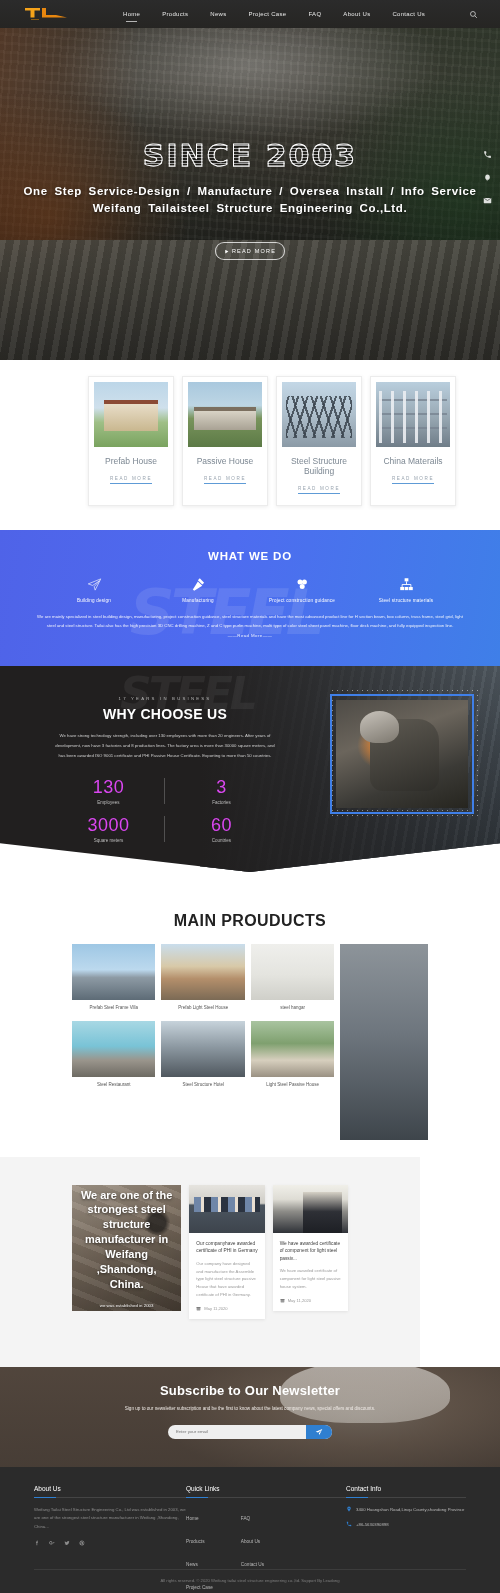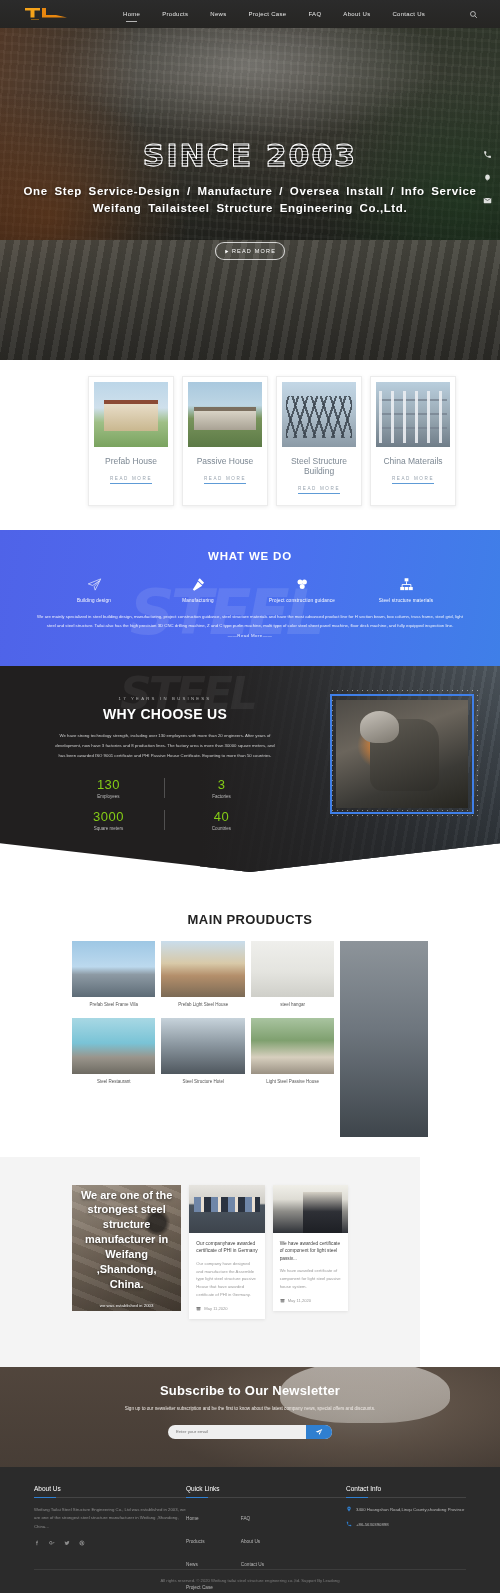--- a/index.html
+++ b/index.html
@@ -185,21 +185,21 @@
   .why-p {
     margin-top:9px; color:#cfcfcf; font-size:4.3px; line-height:2.3;
     text-align:center;
   }
   .stats { display:flex; flex-wrap:wrap; margin-top:11px; }
   .stat { width:50%; text-align:center; padding:5px 0; position:relative; }
   .stat:nth-child(odd)::after {
     content:""; position:absolute; right:0; top:6px; bottom:6px; width:1px;
     background:rgba(255,255,255,.22);
   }
-  .stat .num { color:#84cc16; font-size:13px; font-weight:400; letter-spacing:.5px; }
+  .stat .num { color:#d946ef; font-size:18px; font-weight:400; letter-spacing:.5px; }
   .stat .lab { color:#bdbdbd; font-size:4.5px; margin-top:2px; }
   .why-photo {
     position:absolute; right:26px; top:28px; width:144px; height:120px;
     border:2px solid #3f7fe8; padding:4px; background:transparent; z-index:5;
   }
   .why-photo-in {
     width:100%; height:100%;
     background:
       radial-gradient(circle at 34% 42%, rgba(255,220,140,.95) 0 6%, rgba(255,140,40,.55) 10%, transparent 22%),
       linear-gradient(160deg,#4e4b46 0%,#6b655c 35%,#3b3a36 70%,#26251f 100%);
@@ -215,21 +215,21 @@
   }
   .why-dots {
     position:absolute; right:20px; top:22px; width:150px; height:128px;
     background-image:radial-gradient(rgba(255,255,255,.45) .8px, transparent .9px);
     background-size:5px 5px; z-index:4;
   }
 
   
   .mp { position:absolute; top:872px; left:0; width:500px; height:285px; background:#fff; }
   .mp h2 {
-    text-align:center; font-size:13px; font-weight:700; color:#222;
+    text-align:center; font-size:16px; font-weight:700; color:#222;
     letter-spacing:.4px; padding-top:40px;
   }
   .mp-grid { display:flex; gap:6px; padding:14px 72px 0 72px; align-items:flex-start; }
   .mp-col { flex:1; }
   .mp-col.tall { flex:1.05; }
   .mp-item { margin-bottom:2px; }
   .mp-img { width:100%; height:56px; }
   .mp-cap {
     text-align:center; font-size:4.5px; color:#555; padding:5px 0 9px 0;
   }
@@ -499,21 +499,21 @@
         </div>
         <div class="stat">
           <div class="num">3</div>
           <div class="lab">Factories</div>
         </div>
         <div class="stat">
           <div class="num">3000</div>
           <div class="lab">Square meters</div>
         </div>
         <div class="stat">
-          <div class="num">40</div>
+          <div class="num">60</div>
           <div class="lab">Countries</div>
         </div>
       </div>
     </div>
     <div class="why-dots"></div>
     <div class="why-photo">
       <div class="why-photo-in"></div>
     </div>
   </div>
 

